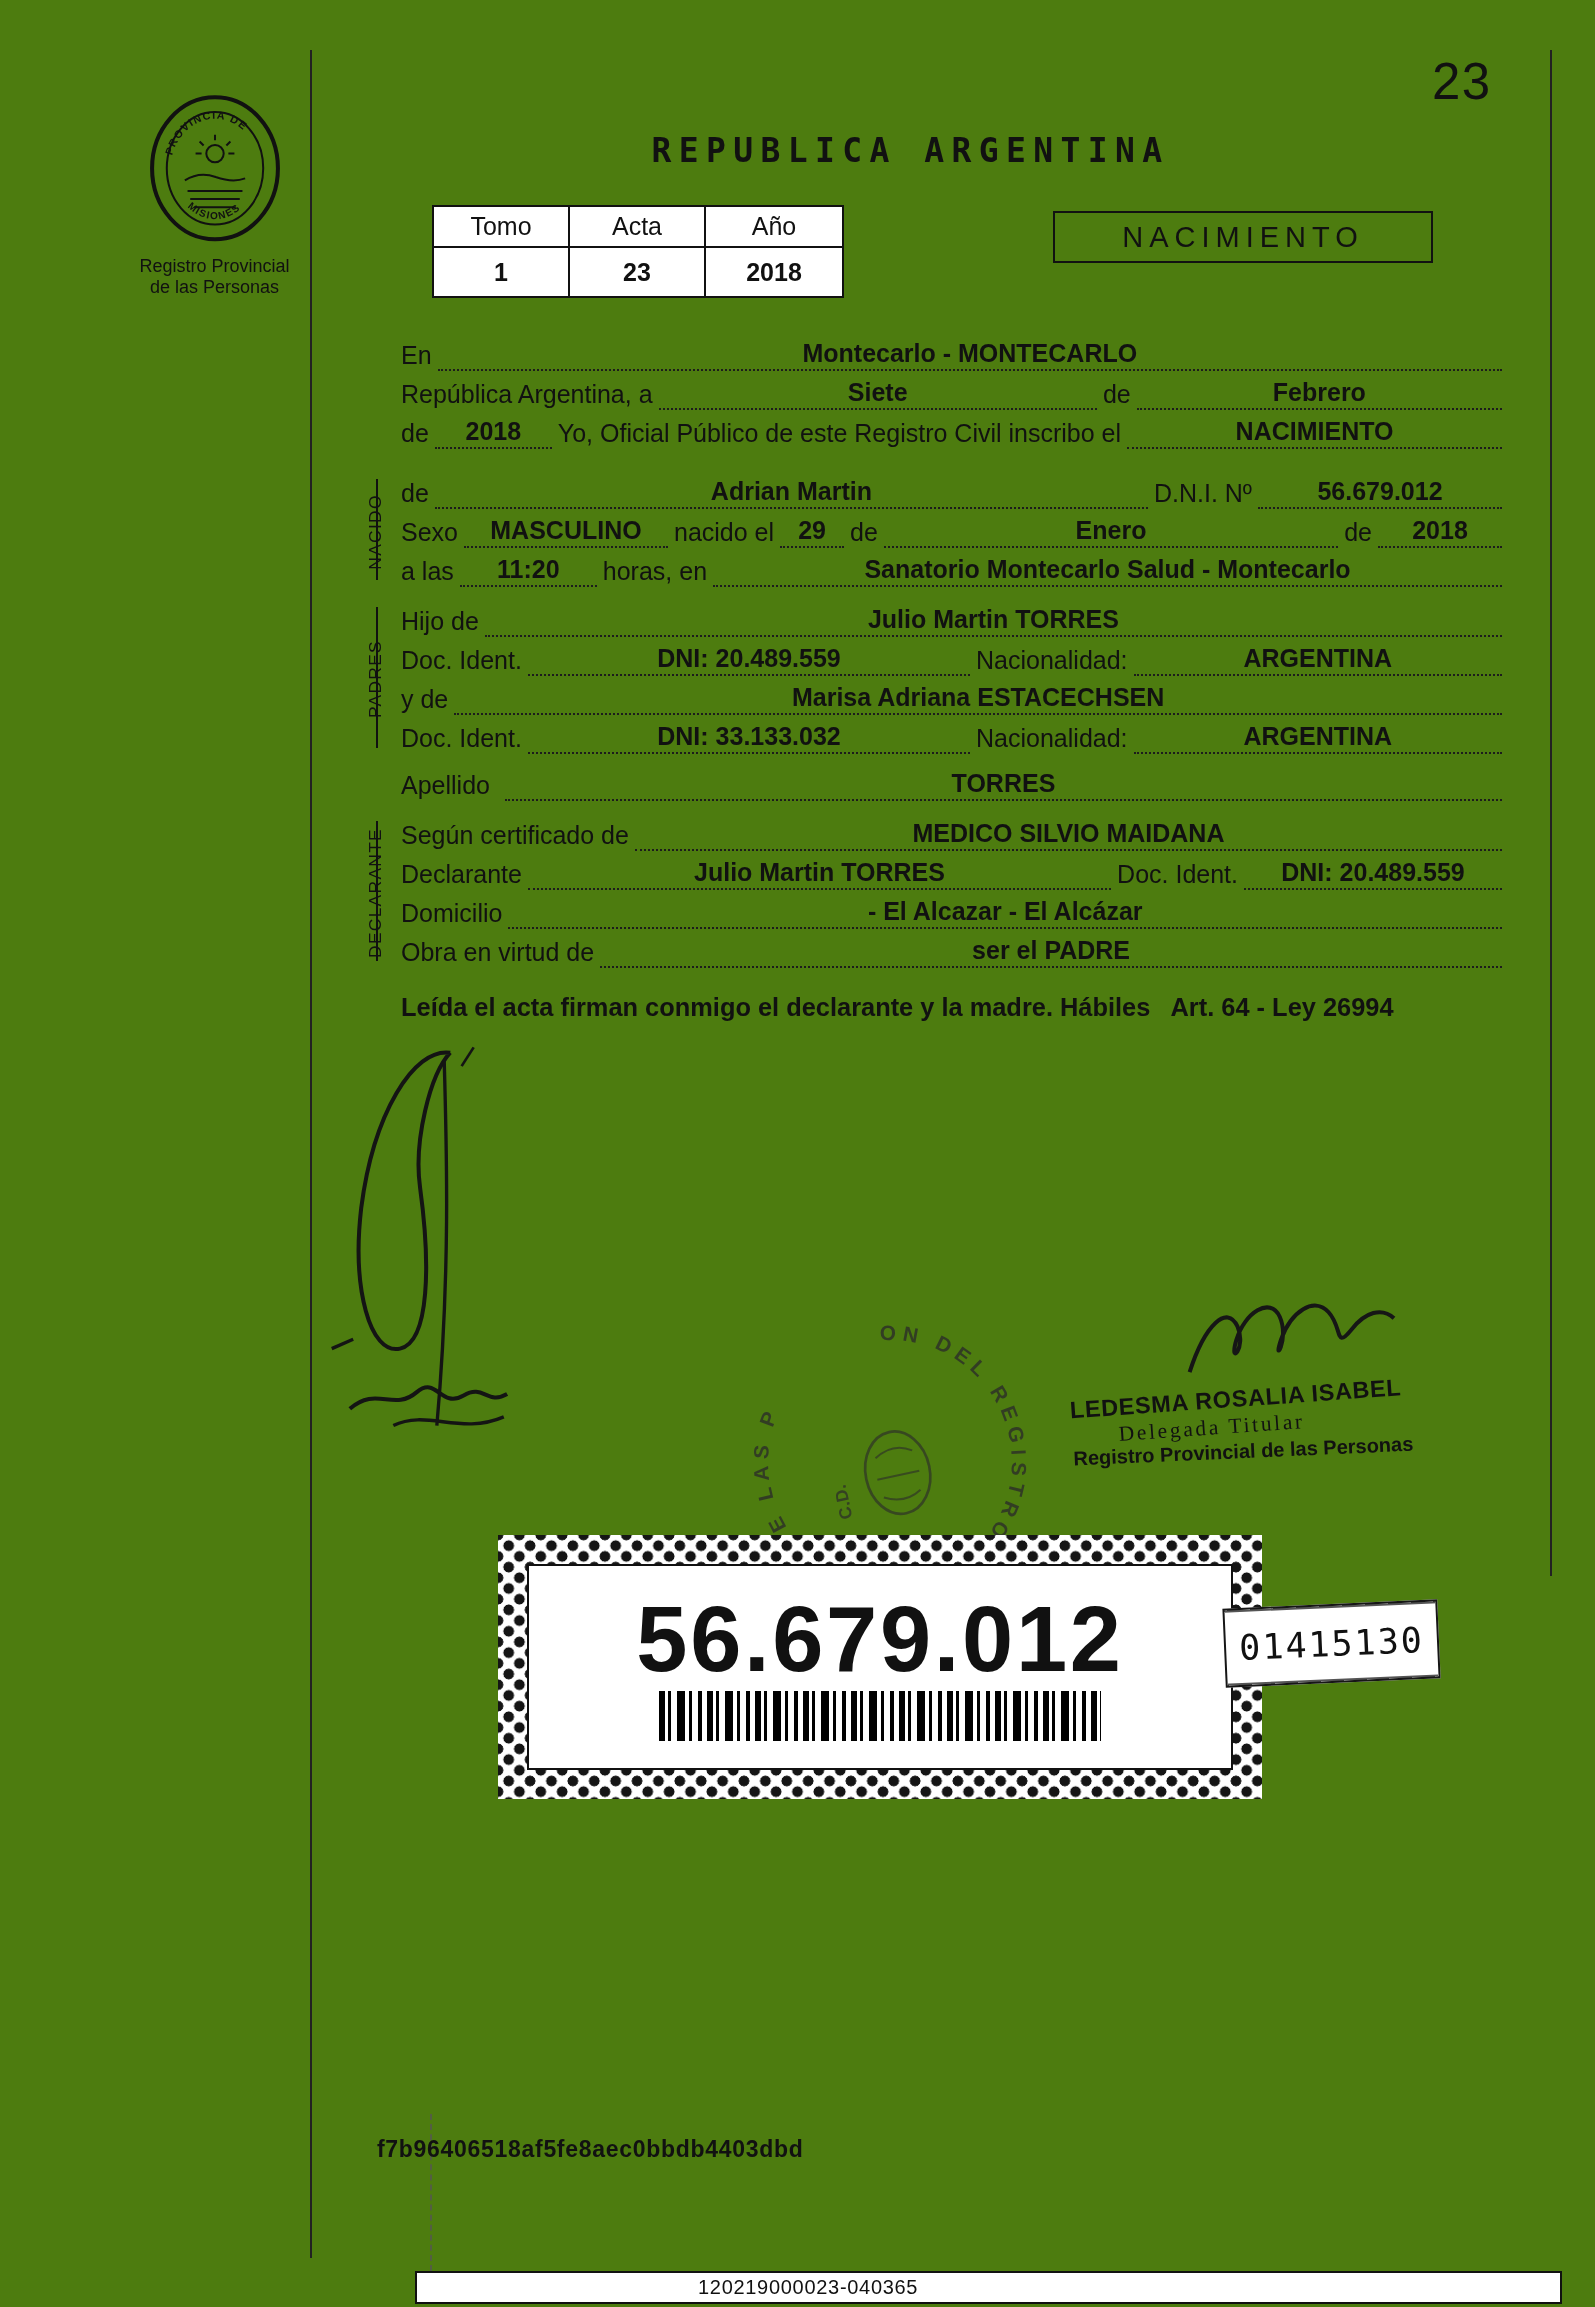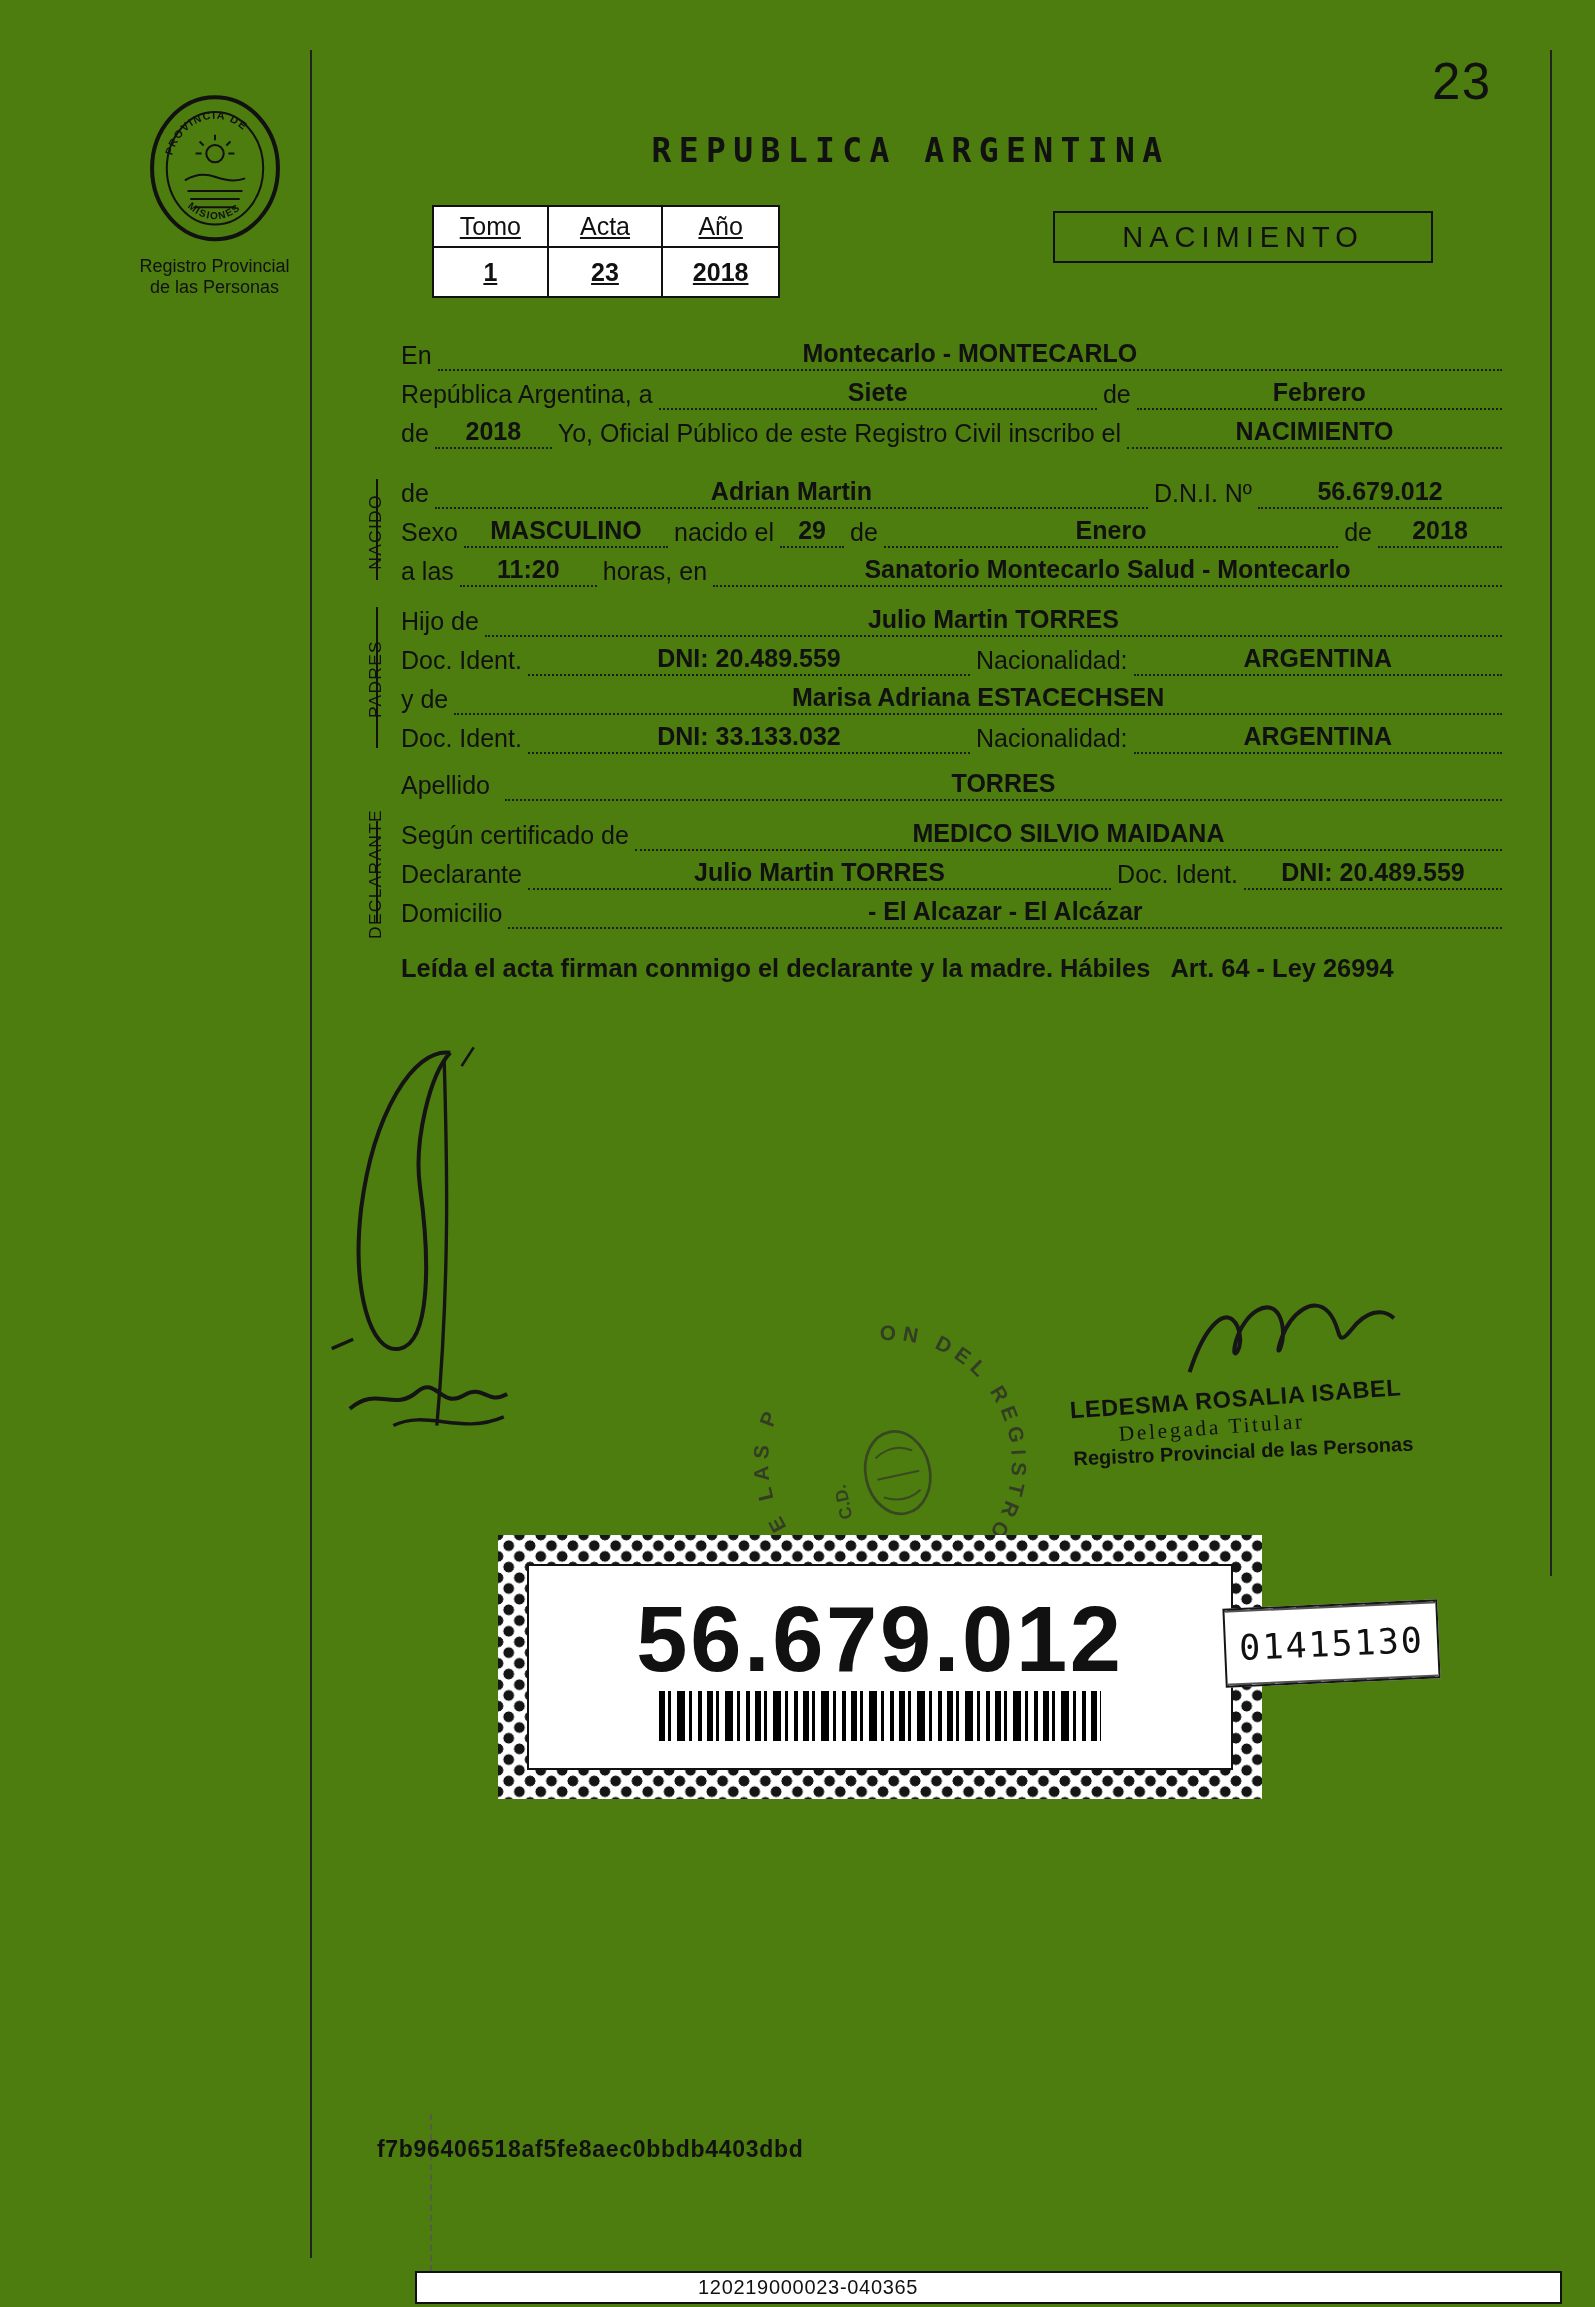--- a/index.html
+++ b/index.html
@@ -16,22 +16,22 @@
   
   .logo { position:absolute; left:126px; top:92px; width:177px; text-align:center; }
   .logo-caption { font-size:18px; line-height:1.18; margin-top:4px; font-weight:400; }
 
   
   .title { position:absolute; left:375px; top:131px; width:1071px; text-align:center;
            font-family:"DejaVu Sans Mono","Liberation Mono",monospace; font-weight:700;
            font-size:33px; letter-spacing:7.4px; }
 
   
-  .acta-table { position:absolute; left:432px; top:205px; width:348px; border:2.7px solid #111;
-                display:grid; grid-template-columns:1fr 1fr 1fr; background:#fff;text-decoration:underline; }
+  .acta-table { position:absolute; left:432px; top:205px; width:412px; border:2.7px solid #111;
+                display:grid; grid-template-columns:1fr 1fr 1fr; background:#fff; }
   .acta-cell { display:flex; align-items:center; justify-content:center; font-size:25px;
                height:41px; border-right:2px solid #111; border-bottom:2px solid #111; }
   .acta-cell.val { height:48px; border-bottom:none; }
   .acta-cell:nth-child(3n){ border-right:none; }
 
   .type-box { position:absolute; left:1053px; top:211px; width:380px; height:52px;
               border:2.7px solid #111; display:flex; align-items:center; justify-content:center;
               font-size:29px; letter-spacing:6px; }
 
   
@@ -232,20 +232,24 @@
       <div class="fline">
         <span class="lbl">Declarante</span>
         <span class="dots grow14"><b class="val">Julio Martin TORRES</b></span>
         <span class="lbl">Doc. Ident.</span>
         <span class="dots w380"><b class="val">DNI: 20.489.559</b></span>
       </div>
       <div class="fline">
         <span class="lbl">Domicilio</span>
         <span class="dots grow"><b class="val">- El Alcazar - El Alcázar</b></span>
       </div>
+      <div class="fline">
+        <span class="lbl">Obra en virtud de</span>
+        <span class="dots grow"><b class="val">ser el PADRE</b></span>
+      </div>
     </div>
 
     <div class="closing">Leída el acta firman conmigo el declarante y la madre. Hábiles   Art. 64 - Ley 26994</div>
   </div>
 
   <svg class="big-sig" width="241" height="415" viewBox="0 0 360 620" fill="none" stroke="#141414">
     <path d="M205,28 C150,20 90,120 72,260 C58,380 85,480 130,470 C175,460 175,340 160,230 C150,160 175,60 205,28" stroke-width="6"></path>
     <path d="M196,40 C200,180 205,360 185,585" stroke-width="5"></path>
     <path d="M240,20 l-18,28" stroke-width="4"></path>
     <path d="M28,470 l32,-14" stroke-width="5"></path>

